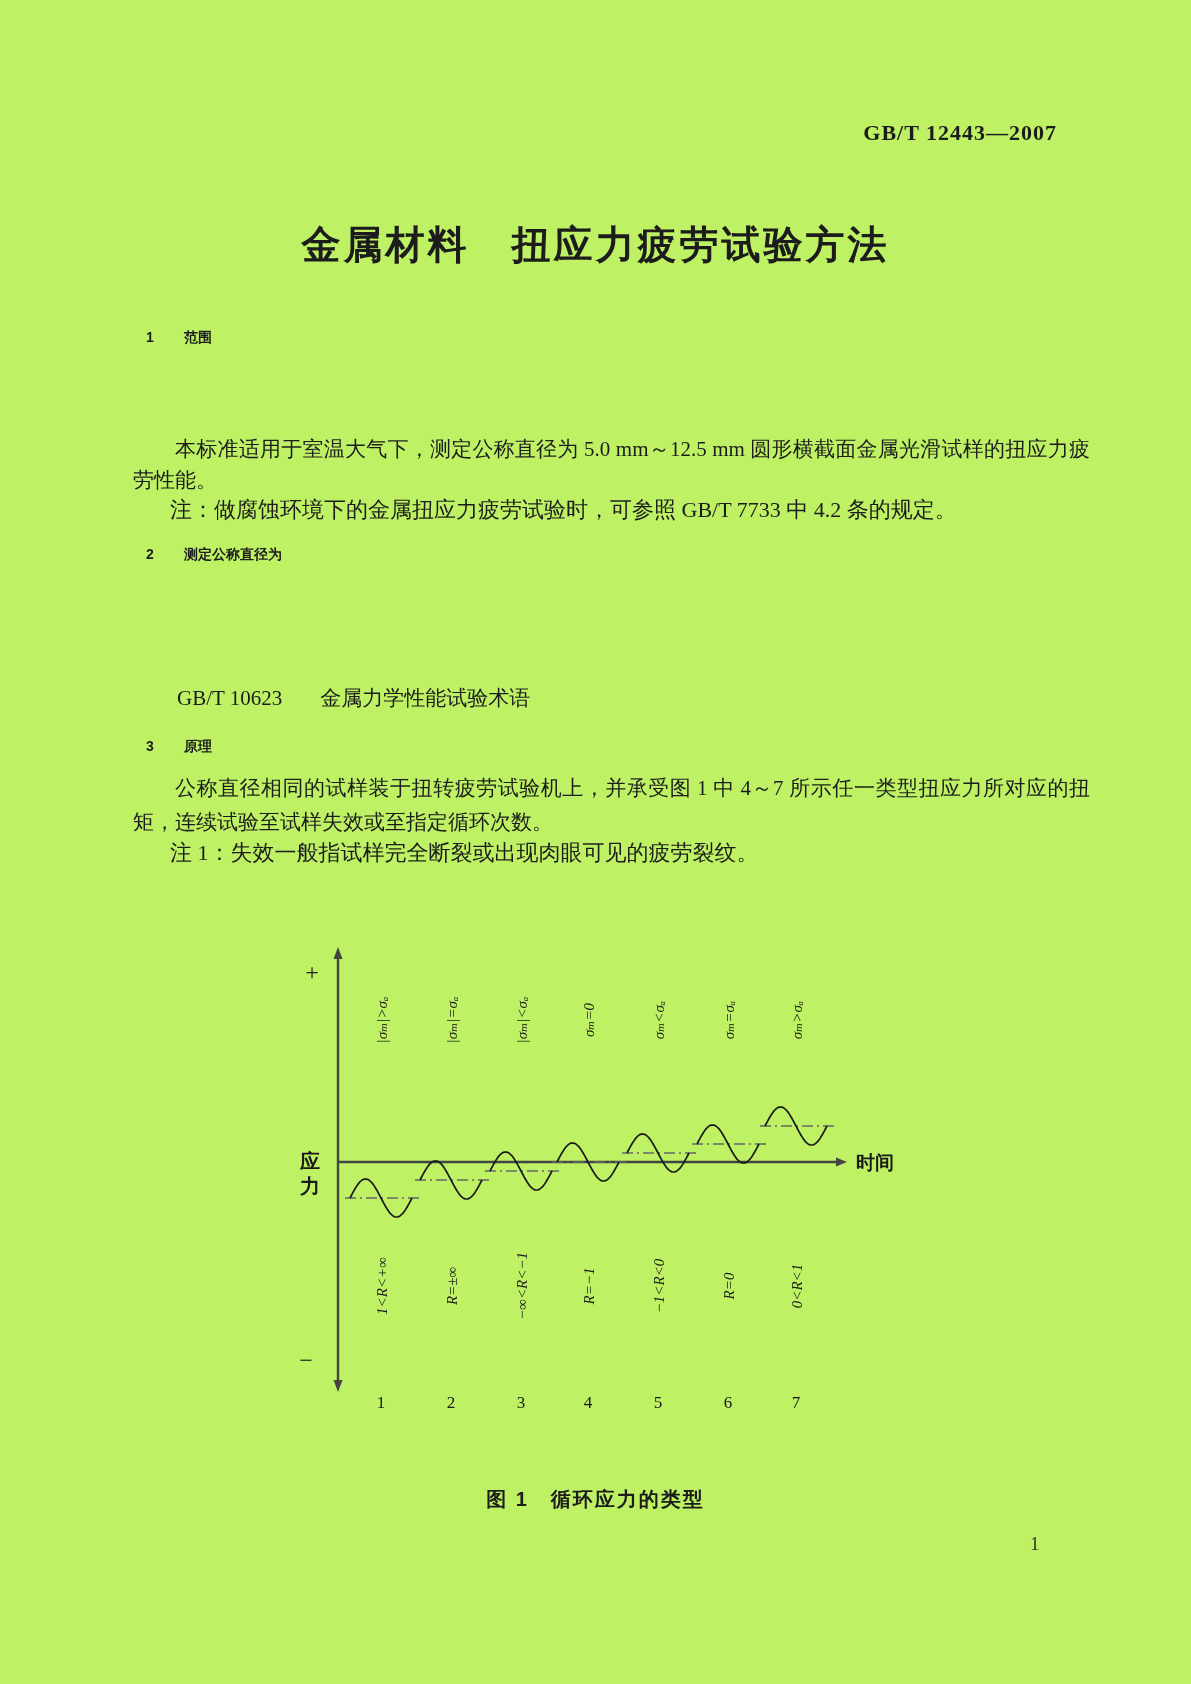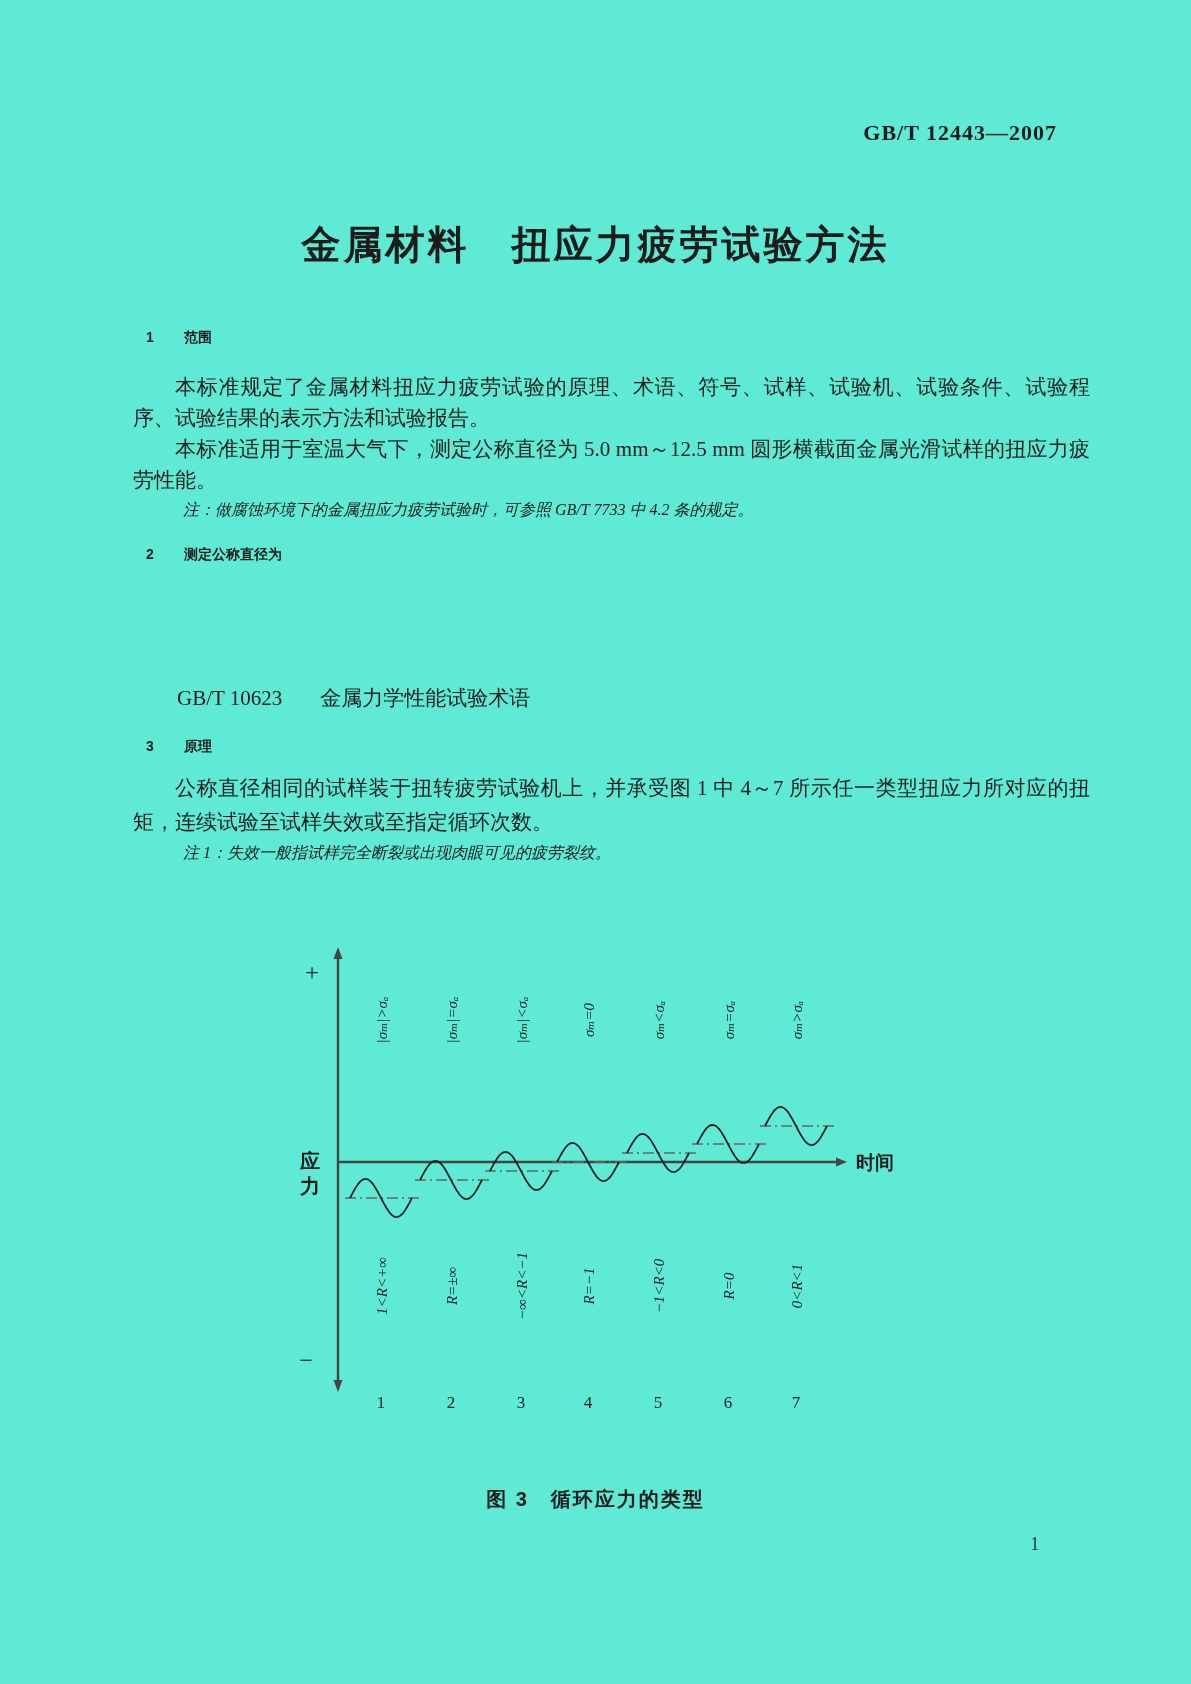--- a/index.html
+++ b/index.html
@@ -1,50 +1,49 @@
 <!DOCTYPE html>
 <html><head>
 <meta charset="utf-8">
 <style>
   html,body{margin:0;padding:0;background:#888;}
-  .page{position:relative;width:1191px;height:1684px;background:#5eead4;overflow:hidden;
+  .page{position:relative;width:1191px;height:1684px;background:#bef264;overflow:hidden;
         font-family:"Liberation Serif","DejaVu Serif",serif;color:#1c1c1c;}
   .abs{position:absolute;}
   .doccode{top:120px;right:134px;font-size:22px;font-weight:700;letter-spacing:1px;
            font-family:"Liberation Serif","DejaVu Serif",serif;}
   .title{top:218px;left:0;width:1191px;text-align:center;font-size:39px;font-weight:700;
          letter-spacing:3px;font-family:"Liberation Sans","DejaVu Sans",sans-serif;}
   .head{left:146px;font-size:14px;font-weight:700;line-height:25px;
         font-family:"Liberation Sans","DejaVu Sans",sans-serif;}
   .head .hnum{display:inline-block;min-width:38px;}
   .body-text{left:133px;width:957px;font-size:21px;line-height:31px;text-align:justify;
              text-indent:2em;}
-  .note{left:144px;width:957px;font-size:16px;line-height:24px;padding-left:39px;
-        box-sizing:border-box;font-style:italic;}
+  .note{left:131px;width:957px;font-size:22px;line-height:24px;padding-left:39px;
+        box-sizing:border-box;}
   .refline{left:133px;width:957px;font-size:21px;line-height:26px;padding-left:44px;
            box-sizing:border-box;}
   .refline .refcode{margin-right:38px;}
   .caption{top:1486px;left:0;width:1191px;text-align:center;font-size:20px;font-weight:700;
            letter-spacing:2px;font-family:"Liberation Sans","DejaVu Sans",sans-serif;}
   .pagenum{top:1533px;left:1030px;font-size:19px;color:#333;}
   #figsvg{left:250px;top:870px;}
 </style>
 </head>
 <body>
 
 <div class="page">
 
   <div class="abs doccode">GB/T 12443—2007</div>
 
   <div class="abs title">金属材料　扭应力疲劳试验方法</div>
 
   <div class="abs head" style="top:325px">
     <span class="hnum">1</span><span>范围</span>
   </div>
-  <div class="abs body-text" style="top:372px">本标准规定了金属材料扭应力疲劳试验的原理、术语、符号、试样、试验机、试验条件、试验程序、试验结果的表示方法和试验报告。</div>
   <div class="abs body-text" style="top:434px">本标准适用于室温大气下，测定公称直径为 5.0 mm～12.5 mm 圆形横截面金属光滑试样的扭应力疲劳性能。</div>
   <div class="abs note" style="top:498px">注：做腐蚀环境下的金属扭应力疲劳试验时，可参照 GB/T 7733 中 4.2 条的规定。</div>
 
   <div class="abs head" style="top:542px">
     <span class="hnum">2</span><span>测定公称直径为</span>
   </div>
   <div class="abs refline" style="top:685px">
     <span class="refcode">GB/T 10623</span><span>金属力学性能试验术语</span>
   </div>
 
@@ -95,16 +94,16 @@
       <text x="728" y="1020" dy="6" font-size="15" font-style="italic" text-anchor="middle" fill="#1a1a1a" font-family="&quot;Liberation Serif&quot;,&quot;DejaVu Serif&quot;,serif" transform="rotate(-90 728 1020)">σₘ=σₐ</text>
       <text x="728" y="1286" dy="6" font-size="15" font-style="italic" text-anchor="middle" fill="#1a1a1a" font-family="&quot;Liberation Serif&quot;,&quot;DejaVu Serif&quot;,serif" transform="rotate(-90 728 1286)">R=0</text>
       <text x="728" y="1408" font-size="17" text-anchor="middle" fill="#1a1a1a" font-family="&quot;Liberation Serif&quot;,&quot;DejaVu Serif&quot;,serif">6</text>
       <line x1="760" y1="1126" x2="834" y2="1126" stroke="#666666" stroke-width="1.6" stroke-dasharray="11 4 2 4"></line>
       <polyline points="765.0,1126.0 766.3,1123.5 767.6,1121.1 768.9,1118.7 770.2,1116.5 771.5,1114.4 772.8,1112.6 774.0,1110.9 775.3,1109.5 776.6,1108.4 777.9,1107.6 779.2,1107.2 780.5,1107.0 781.8,1107.2 783.1,1107.6 784.4,1108.4 785.7,1109.5 787.0,1110.9 788.3,1112.6 789.5,1114.4 790.8,1116.5 792.1,1118.7 793.4,1121.1 794.7,1123.5 796.0,1126.0 797.3,1128.5 798.6,1130.9 799.9,1133.3 801.2,1135.5 802.5,1137.6 803.8,1139.4 805.0,1141.1 806.3,1142.5 807.6,1143.6 808.9,1144.4 810.2,1144.8 811.5,1145.0 812.8,1144.8 814.1,1144.4 815.4,1143.6 816.7,1142.5 818.0,1141.1 819.3,1139.4 820.5,1137.6 821.8,1135.5 823.1,1133.3 824.4,1130.9 825.7,1128.5 827.0,1126.0" fill="none" stroke="#1a1a1a" stroke-width="1.7"></polyline>
       <text x="796" y="1020" dy="6" font-size="15" font-style="italic" text-anchor="middle" fill="#1a1a1a" font-family="&quot;Liberation Serif&quot;,&quot;DejaVu Serif&quot;,serif" transform="rotate(-90 796 1020)">σₘ&gt;σₐ</text>
       <text x="796" y="1286" dy="6" font-size="15" font-style="italic" text-anchor="middle" fill="#1a1a1a" font-family="&quot;Liberation Serif&quot;,&quot;DejaVu Serif&quot;,serif" transform="rotate(-90 796 1286)">0&lt;R&lt;1</text>
       <text x="796" y="1408" font-size="17" text-anchor="middle" fill="#1a1a1a" font-family="&quot;Liberation Serif&quot;,&quot;DejaVu Serif&quot;,serif">7</text>
     </svg>
 
-  <div class="abs caption">图 3　循环应力的类型</div>
+  <div class="abs caption">图 1　循环应力的类型</div>
 
   <div class="abs pagenum">1</div>
 </div>
 
 </body></html>

